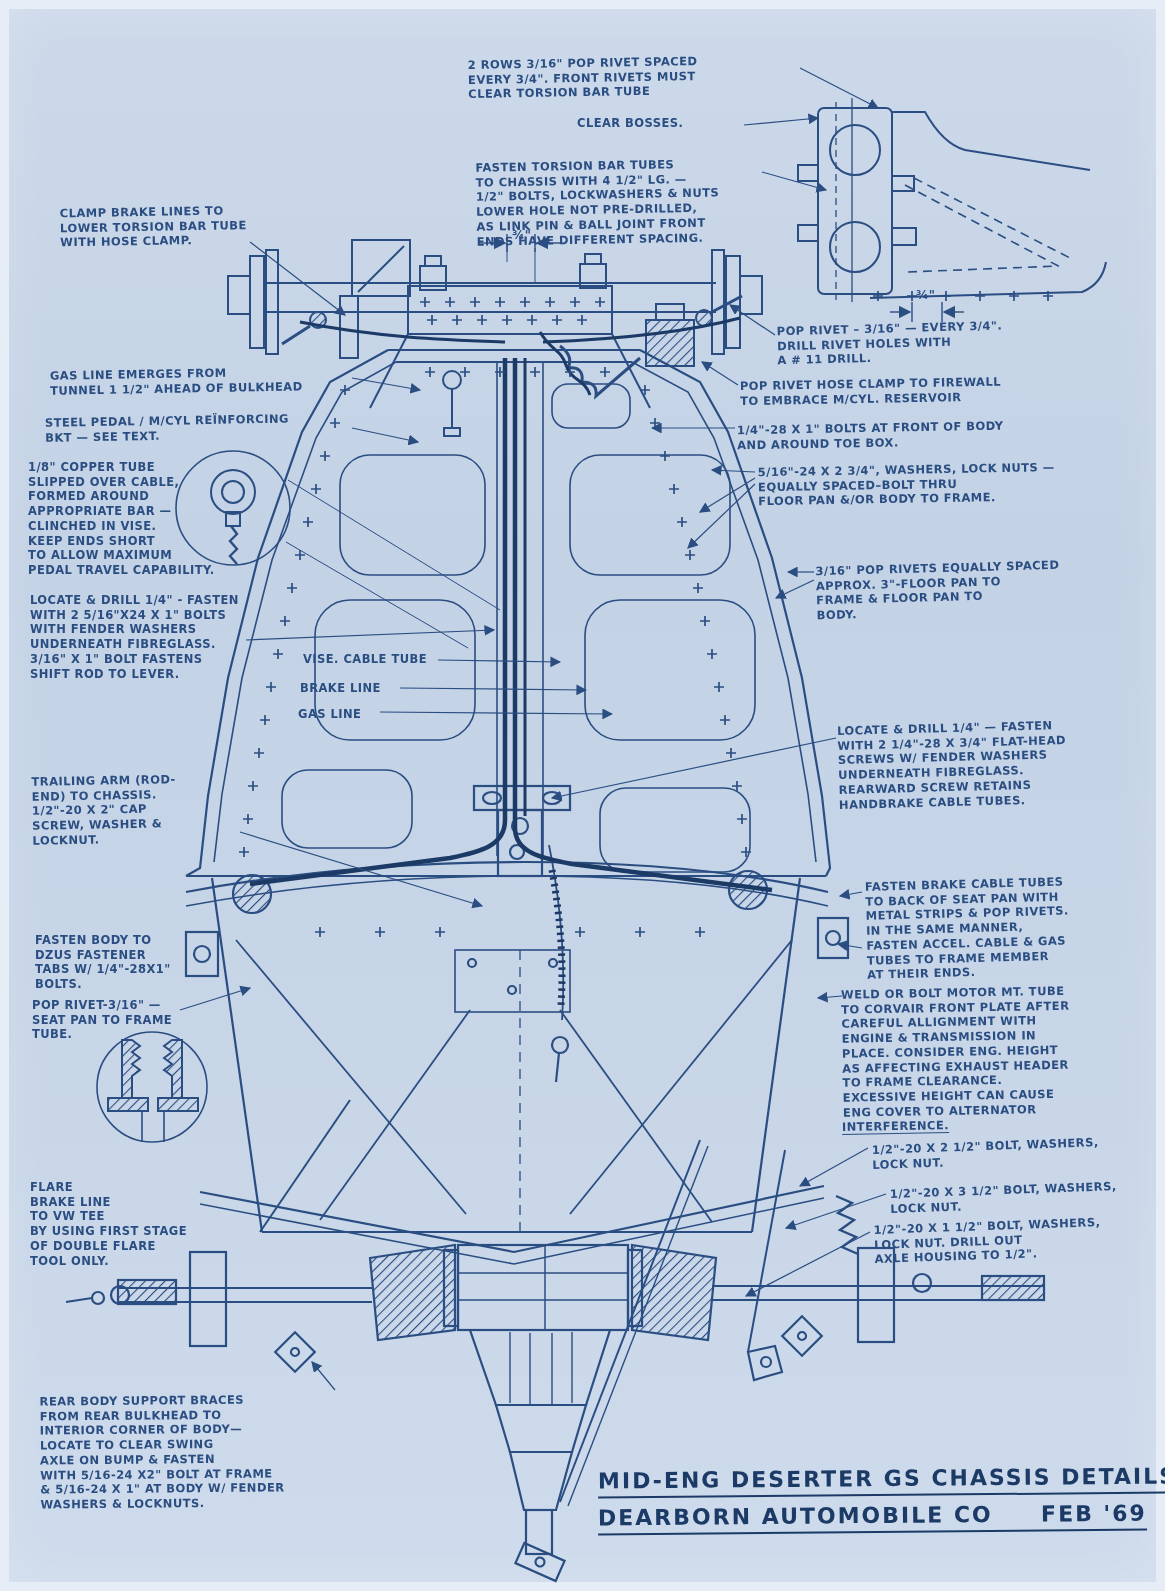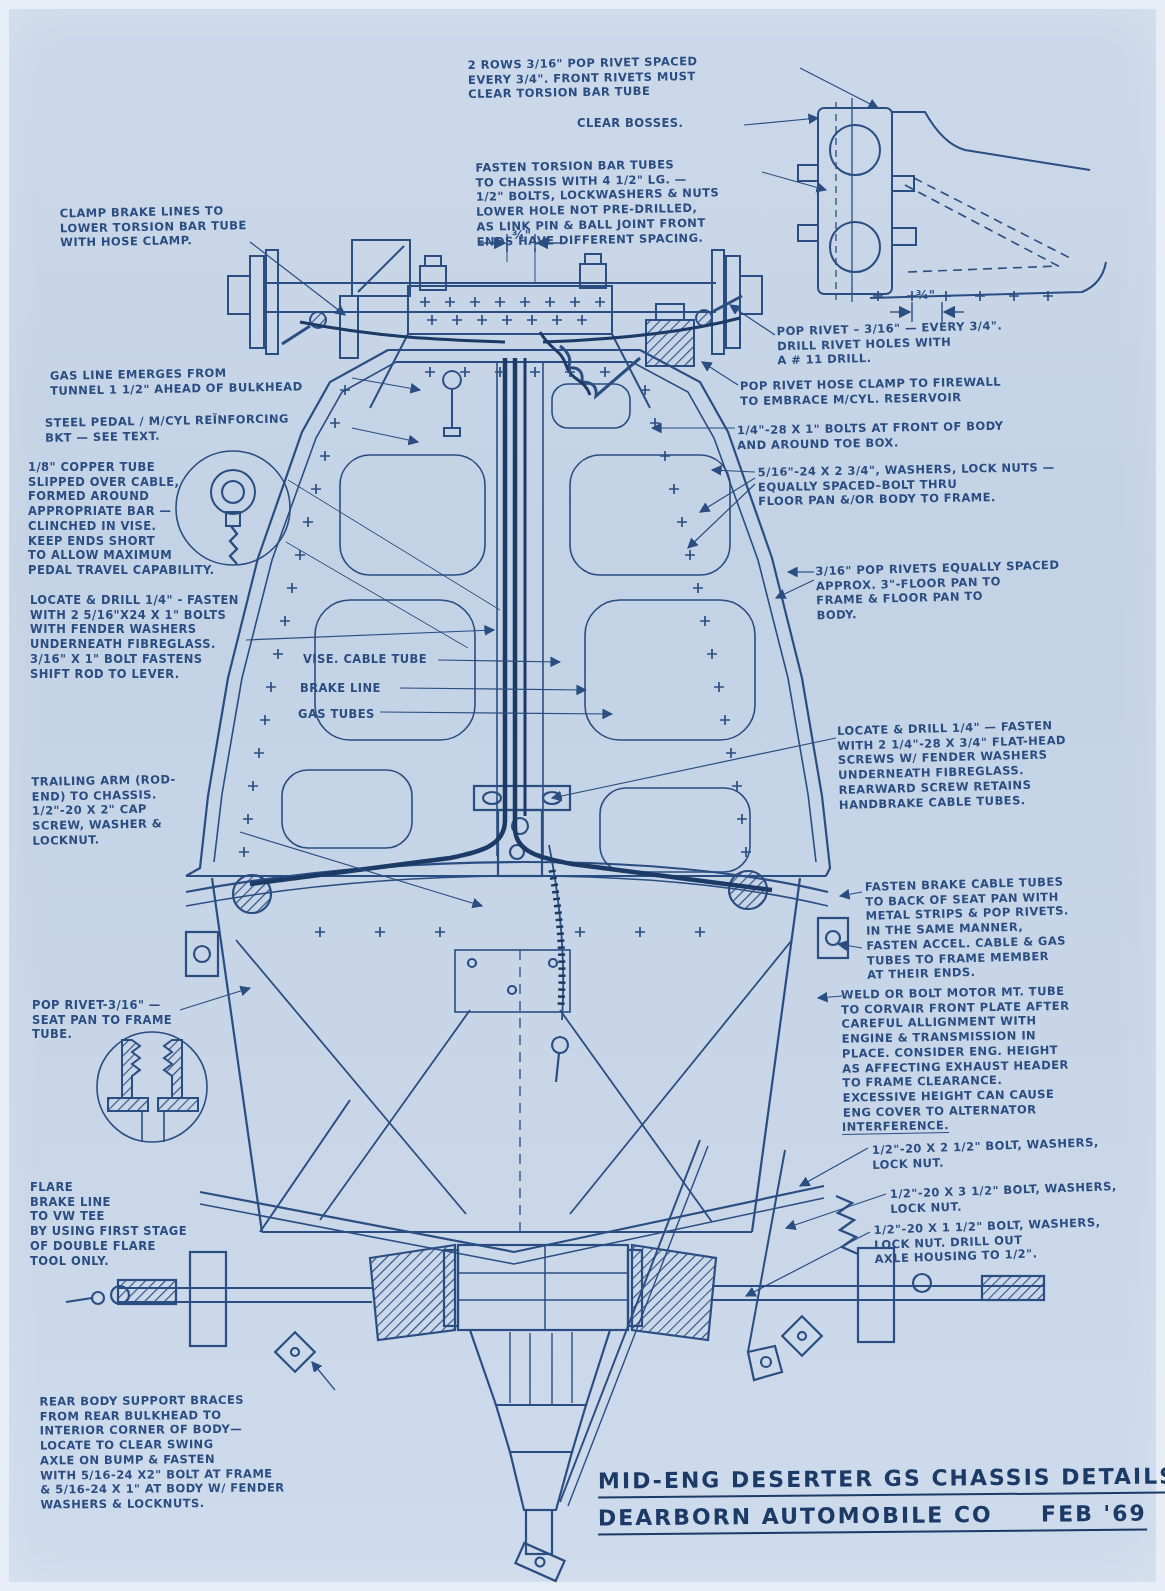--- a/index.html
+++ b/index.html
@@ -345,39 +345,43 @@
 FRAME &amp; FLOOR PAN TO
 BODY.</div>
   <div class="note" style="left:30px;top:593px;width:235px">LOCATE &amp; DRILL 1/4" - FASTEN
 WITH 2 5/16"X24 X 1" BOLTS
 WITH FENDER WASHERS
 UNDERNEATH FIBREGLASS.
 3/16" X 1" BOLT FASTENS
 SHIFT ROD TO LEVER.</div>
   <div class="note" style="left:303px;top:652px">VISE. CABLE TUBE</div>
   <div class="note" style="left:300px;top:681px">BRAKE LINE</div>
-  <div class="note" style="left:298px;top:707px">GAS TUBES</div>
+  <div class="note" style="left:298px;top:707px">GAS LINE</div>
   <div class="note" style="left:838px;top:720px;width:300px;transform:rotate(-1.5deg)">LOCATE &amp; DRILL 1/4" — FASTEN
 WITH 2 1/4"-28 X 3/4" FLAT-HEAD
 SCREWS W/ FENDER WASHERS
 UNDERNEATH FIBREGLASS.
 REARWARD SCREW RETAINS
 HANDBRAKE CABLE TUBES.</div>
   <div class="note" style="left:32px;top:773px;width:195px;transform:rotate(-1deg)">TRAILING ARM (ROD-
 END) TO CHASSIS.
 1/2"-20 X 2" CAP
 SCREW, WASHER &amp;
 LOCKNUT.</div>
   <div class="note" style="left:866px;top:876px;width:290px;transform:rotate(-1.5deg)">FASTEN BRAKE CABLE TUBES
 TO BACK OF SEAT PAN WITH
 METAL STRIPS &amp; POP RIVETS.
 IN THE SAME MANNER,
 FASTEN ACCEL. CABLE &amp; GAS
 TUBES TO FRAME MEMBER
 AT THEIR ENDS.</div>
+  <div class="note" style="left:35px;top:933px;width:195px">FASTEN BODY TO
+DZUS FASTENER
+TABS W/ 1/4"-28X1"
+BOLTS.</div>
   <div class="note" style="left:32px;top:998px;width:195px">POP RIVET-3/16" —
 SEAT PAN TO FRAME
 TUBE.</div>
   <div class="note" style="left:842px;top:985px;width:305px;transform:rotate(-1deg)">WELD OR BOLT MOTOR MT. TUBE
 TO CORVAIR FRONT PLATE AFTER
 CAREFUL ALLIGNMENT WITH
 ENGINE &amp; TRANSMISSION IN
 PLACE. CONSIDER ENG. HEIGHT
 AS AFFECTING EXHAUST HEADER
 TO FRAME CLEARANCE.

